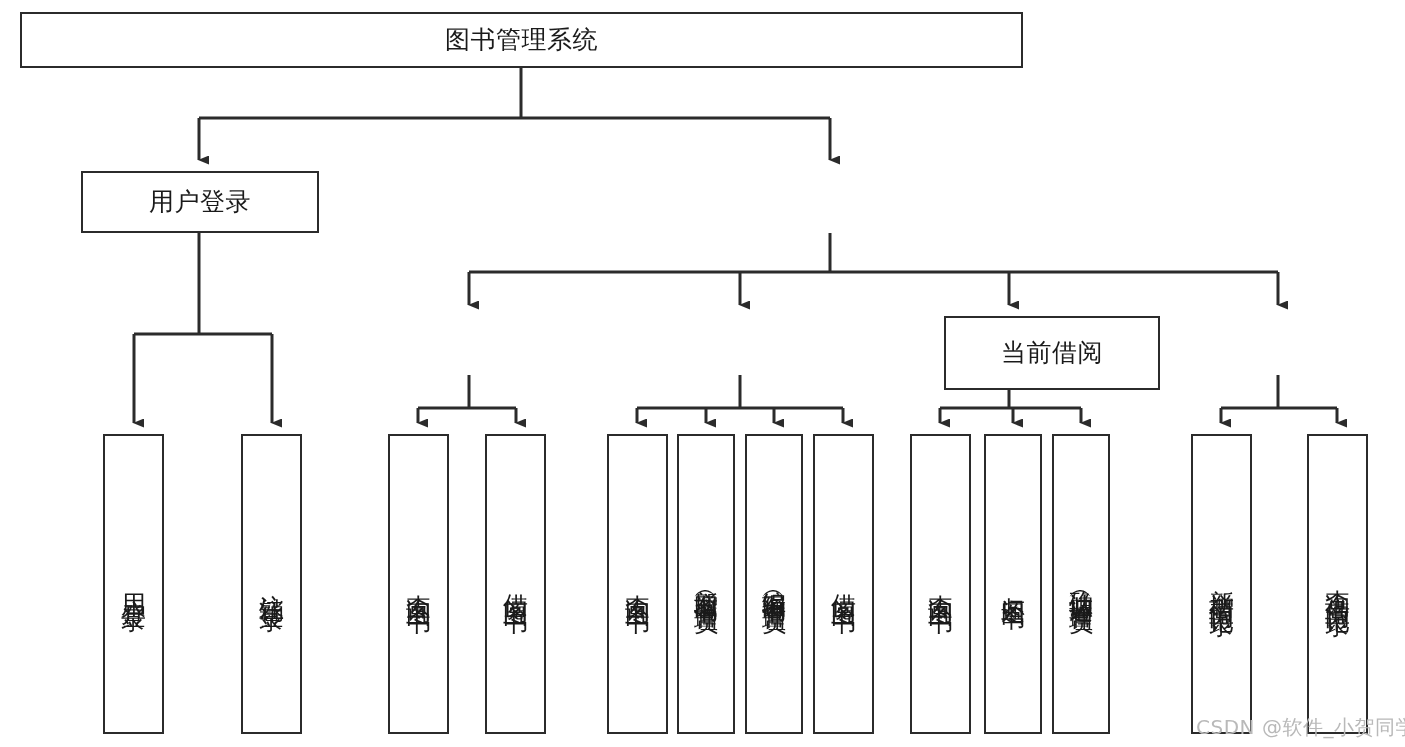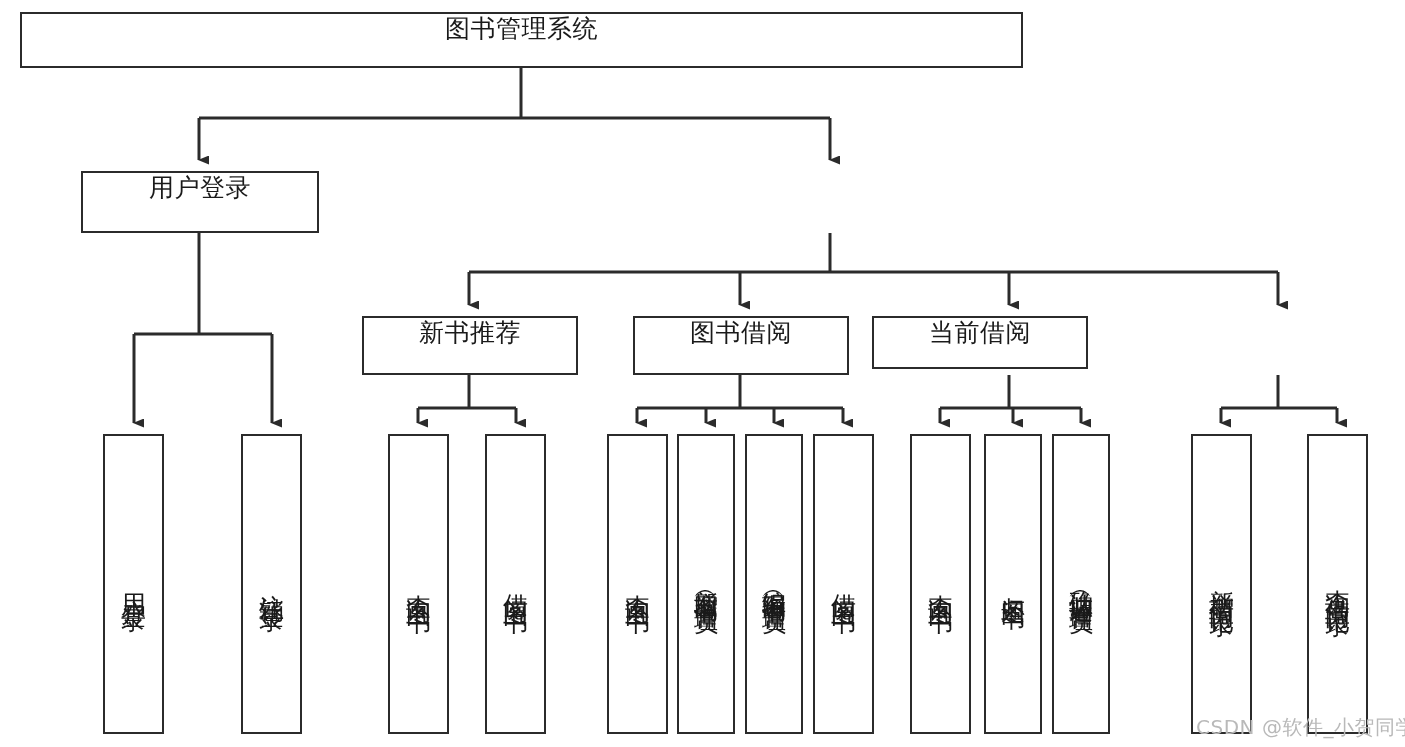--- a/index.html
+++ b/index.html
@@ -28,21 +28,21 @@
     width: 1405px;
     height: 747px;
     pointer-events: none;
   }
   .node {
     position: absolute;
     box-sizing: border-box;
     background: #ffffff;
     border: 2px solid #2b2b2b;
     display: flex;
-    align-items: flex-start;
+    align-items: center;
     justify-content: center;
     color: #1a1a1a;
   }
   .node .label {
     display: block;
     text-align: center;
     line-height: 1.18;
     white-space: nowrap;
   }
   
@@ -137,27 +137,21 @@
   </svg>
 
   <div class="node h root" style="left:20px; top:12px; width:1003px; height:56px;">
     <span class="label">图书管理系统</span>
   </div>
 
   <div class="node h" style="left:81px; top:171px; width:238px; height:62px;">
     <span class="label">用户登录</span>
   </div>
 
-  <div class="node h" style="left:362px; top:316px; width:216px; height:59px;">
-    <span class="label">新书推荐</span>
-  </div>
-  <div class="node h" style="left:633px; top:316px; width:216px; height:59px;">
-    <span class="label">图书借阅</span>
-  </div>
-  <div class="node h" style="left:872px; top:316px; width:216px; height:53px;">
+  <div class="node h" style="left:944px; top:316px; width:216px; height:74px;">
     <span class="label">当前借阅</span>
   </div>
 
   <div class="node v" style="left:103px; top:434px; width:61px; height:300px;">
     <span class="label">用户登录</span>
   </div>
   <div class="node v" style="left:241px; top:434px; width:61px; height:300px;">
     <span class="label">注销登录</span>
   </div>
 

